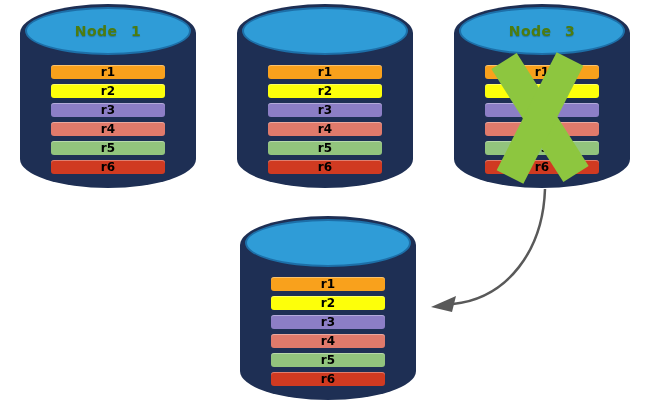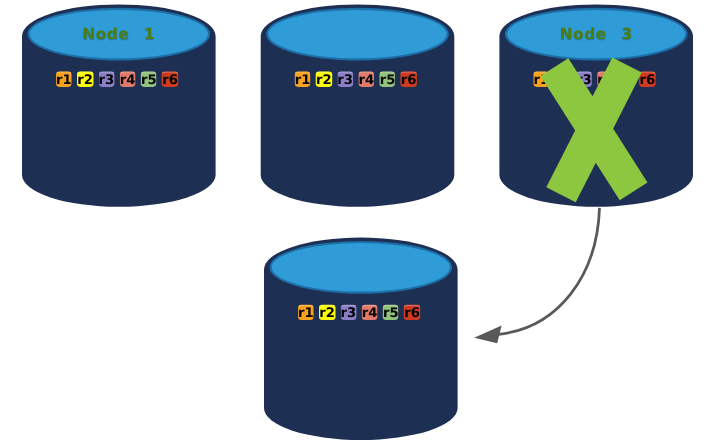--- a/index.html
+++ b/index.html
@@ -51,21 +51,21 @@
     font-size: 14px;
     letter-spacing: 0.5px;
     word-spacing: 8px;
     text-shadow: 0 1px 1px rgba(0,0,0,0.25);
   }
   .bars {
     position: absolute;
     top: 61px; left: 31px;
     width: 114px;
     display: flex;
-    flex-direction: row;
+    flex-direction: column;
     gap: 5px;
   }
   .bar {
     height: 14px;
     border-radius: 3px;
     display: flex;
     align-items: center;
     justify-content: center;
     font-size: 12px;
     line-height: 14px;

